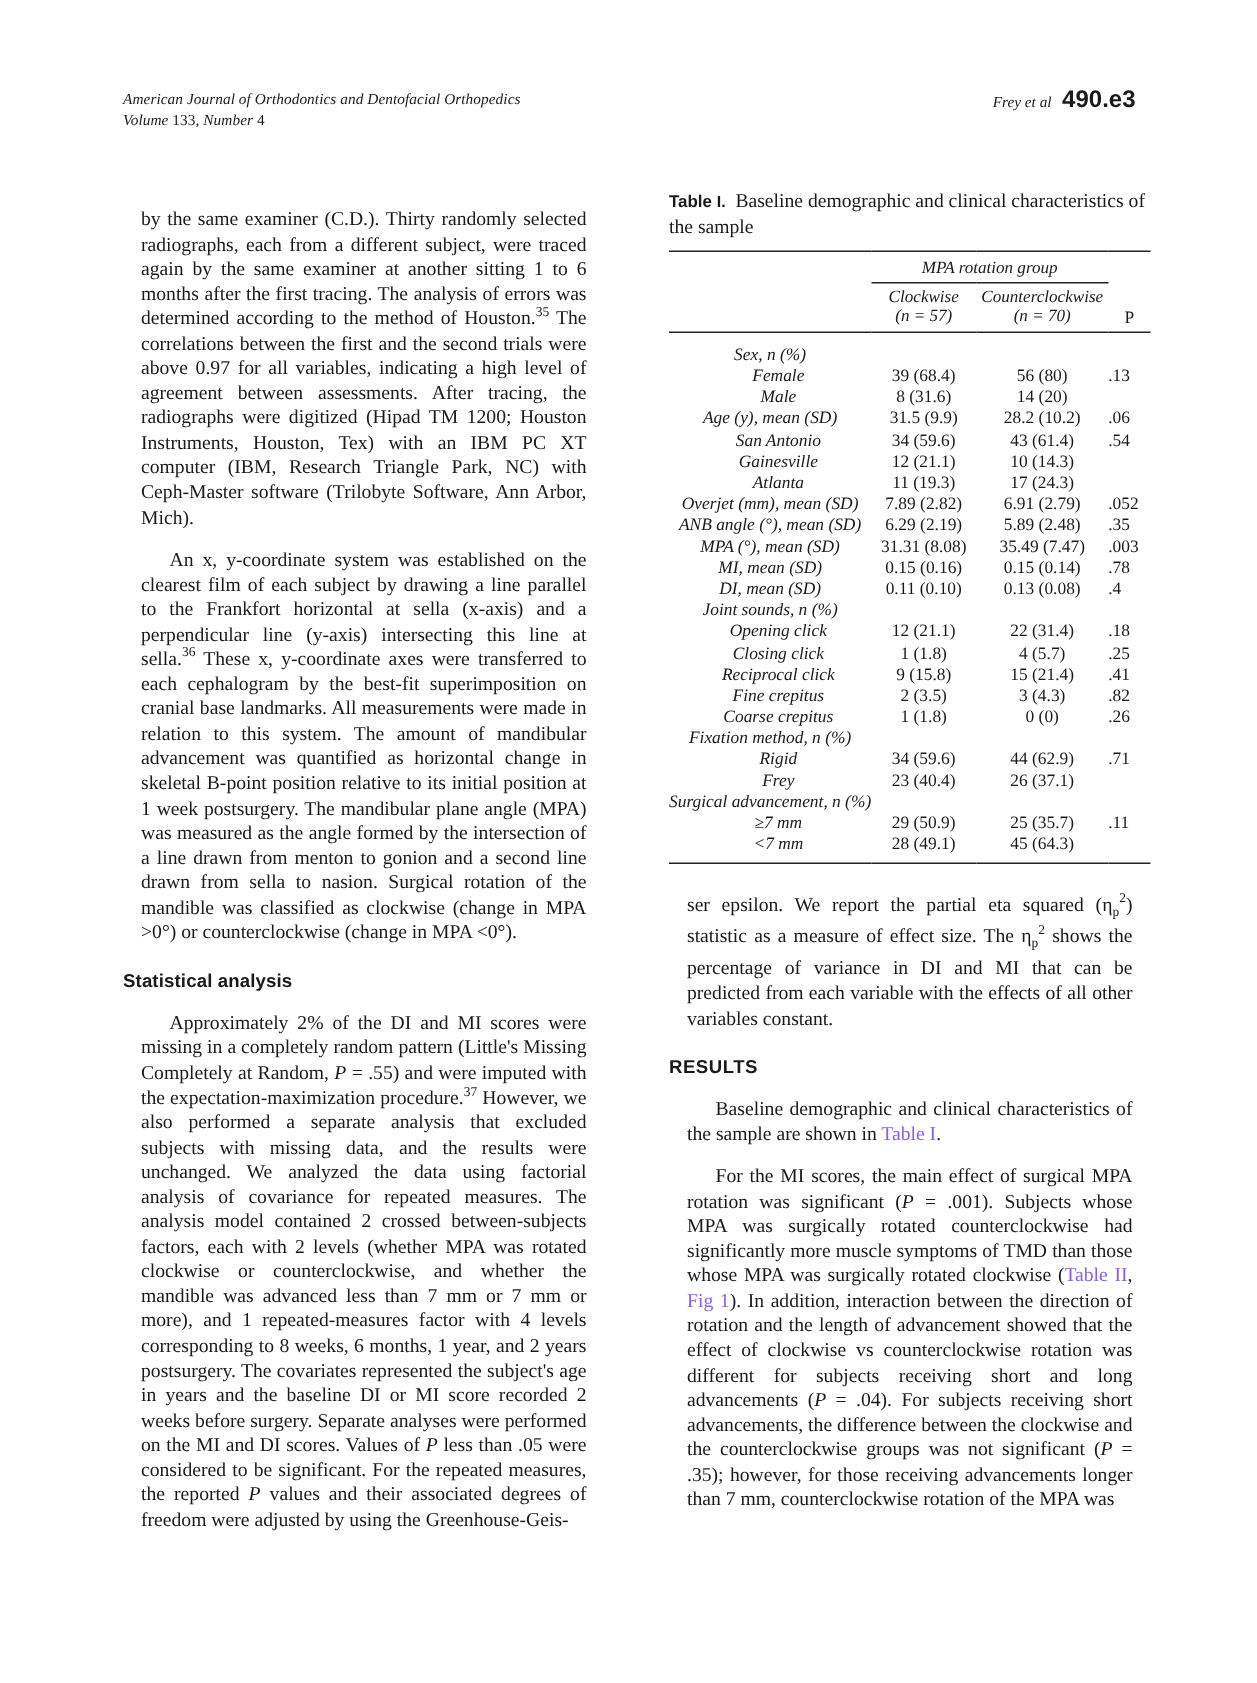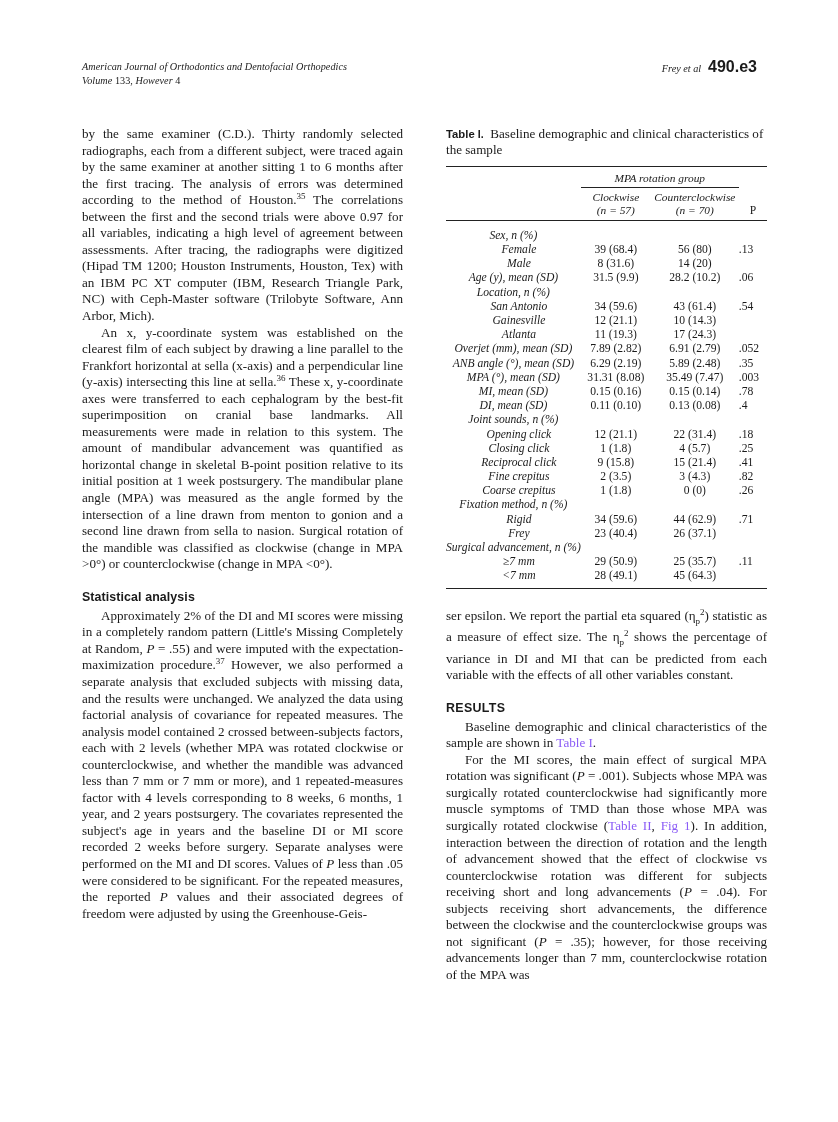--- a/index.html
+++ b/index.html
@@ -57,21 +57,21 @@
   
   .col {
     position: absolute;
     top: 126px;
     width: 321px;
   }
   .col-left  { left: 82px; }
   .col-right { left: 446px; }
 
   p.body {
-    margin: 0;
+    margin: 12px;
     font-size: 13.1px;
     line-height: 16.55px;
     text-align: justify;
     text-justify: inter-word;
     hyphens: manual;
   }
   p.body.indent { text-indent: 19px; }
   sup { font-size: 9px; vertical-align: super; line-height: 0; }
   .it { font-style: italic; }
   .xref { color: #8b5cf6; }
@@ -152,21 +152,21 @@
   .c-p    { width: 33px; }
 </style>
 </head>
 <body>
 
 <div class="page">
 
   <div class="runhead">
     <div class="runhead-left">
       <div>American Journal of Orthodontics and Dentofacial Orthopedics</div>
-      <div class="vol"><span>Volume</span> <span class="volnum">133,</span> <span>However</span> <span class="volnum">4</span></div>
+      <div class="vol"><span>Volume</span> <span class="volnum">133,</span> <span>Number</span> <span class="volnum">4</span></div>
     </div>
     <div class="runhead-right">
       <span class="authors">Frey et al</span><span class="pageno">490.e3</span>
     </div>
   </div>
 
   <div class="col col-left">
 
     <p class="body"><span>by the same examiner (C.D.). Thirty randomly selected radiographs, each from a different subject, were traced again by the same examiner at another sitting 1 to 6 months after the first tracing. The analysis of errors was determined according to the method of Houston.</span><sup>35</sup><span> The correlations between the first and the second trials were above 0.97 for all variables, indicating a high level of agreement between assessments. After tracing, the radiographs were digitized (Hipad TM 1200; Houston Instruments, Houston, Tex) with an IBM PC XT computer (IBM, Research Triangle Park, NC) with Ceph-Master software (Trilobyte Software, Ann Arbor, Mich).</span></p>
 
@@ -239,26 +239,20 @@
             <td class="num">14 (20)</td>
             <td class="pval"></td>
           </tr>
           <tr class="datarow">
             <td class="lab">Age (y), mean (SD)</td>
             <td class="num">31.5 (9.9)</td>
             <td class="num">28.2 (10.2)</td>
             <td class="pval">.06</td>
           </tr>
           <tr class="datarow">
-            <td class="lab">Location, n (%)</td>
-            <td class="num"></td>
-            <td class="num"></td>
-            <td class="pval"></td>
-          </tr>
-          <tr class="datarow">
             <td class="lab sub">San Antonio</td>
             <td class="num">34 (59.6)</td>
             <td class="num">43 (61.4)</td>
             <td class="pval">.54</td>
           </tr>
           <tr class="datarow">
             <td class="lab sub">Gainesville</td>
             <td class="num">12 (21.1)</td>
             <td class="num">10 (14.3)</td>
             <td class="pval"></td>

